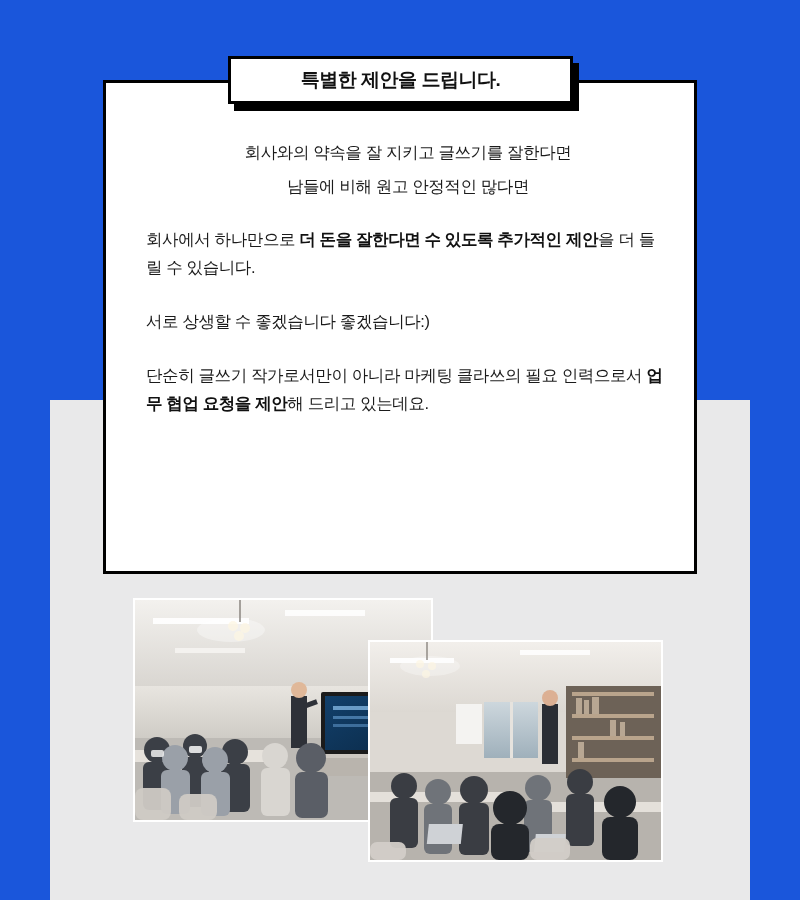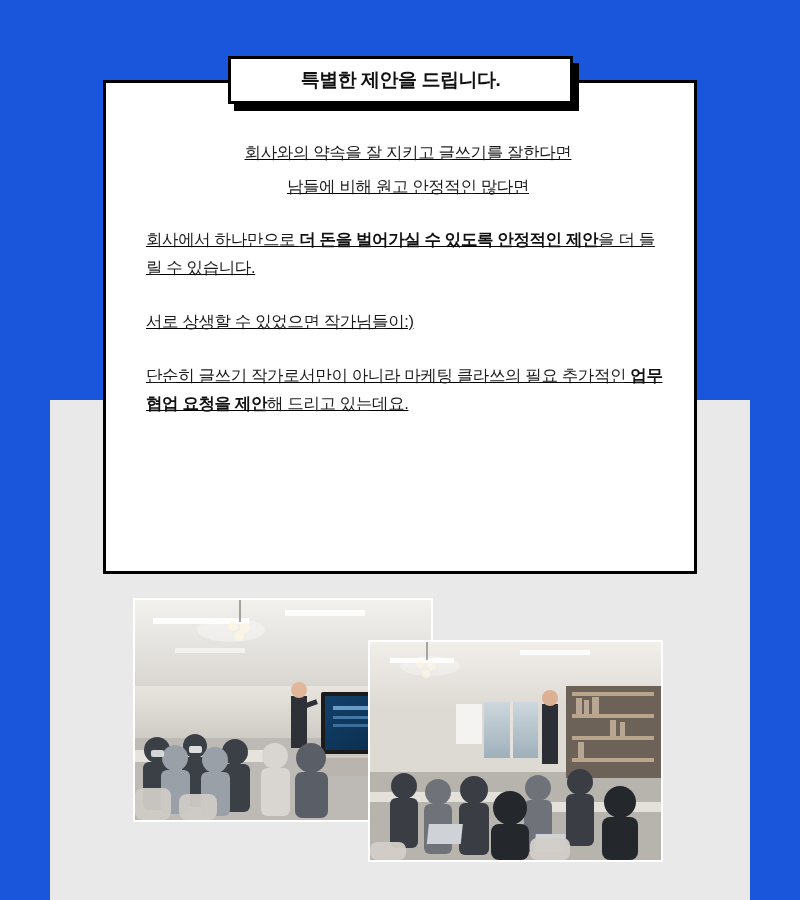--- a/index.html
+++ b/index.html
@@ -74,21 +74,20 @@
     box-sizing: border-box;
   }
   .card-inner {
     position: absolute;
     left: 0;
     top: 0;
     width: 100%;
     height: 100%;
     padding: 52px 24px 0 40px;
     box-sizing: border-box;
-    text-decoration: underline;
   }
   .centered-lines {
     text-align: center;
     color: #1b1b1b;
     font-size: 16.5px;
     line-height: 34px;
     letter-spacing: -0.4px;
     margin-bottom: 22px;
   }
   .para {
@@ -135,29 +134,29 @@
 
   <div class="card">
     <div class="card-inner">
 
       <div class="centered-lines">
         <div>회사와의 약속을 잘 지키고 글쓰기를 잘한다면</div>
         <div>남들에 비해 원고 안정적인 많다면</div>
       </div>
 
       <p class="para">
-        <span>회사에서 하나만으로 </span><b>더 돈을 벌어가실 수 있도록 안정적인 제안</b><span>을 더 들릴 수 있습니다.</span>
+        <span>회사에서 하나만으로 </span><b>더 돈을 잘한다면 수 있도록 추가적인 제안</b><span>을 더 들릴 수 있습니다.</span>
       </p>
 
       <p class="para">
-        <span>서로 상생할 수 있었으면 작가님들이:)</span>
+        <span>서로 상생할 수 좋겠습니다 좋겠습니다:)</span>
       </p>
 
       <p class="para">
-        <span>단순히 글쓰기 작가로서만이 아니라 마케팅 클라쓰의 필요 추가적인 </span><b>업무 협업 요청을 제안</b><span>해 드리고 있는데요.</span>
+        <span>단순히 글쓰기 작가로서만이 아니라 마케팅 클라쓰의 필요 인력으로서 </span><b>업무 협업 요청을 제안</b><span>해 드리고 있는데요.</span>
       </p>
 
 
     </div>
   </div>
 
   <div class="headline-wrap">
     <div class="headline-shadow"></div>
     <div class="headline">특별한 제안을 드립니다.</div>
   </div>

